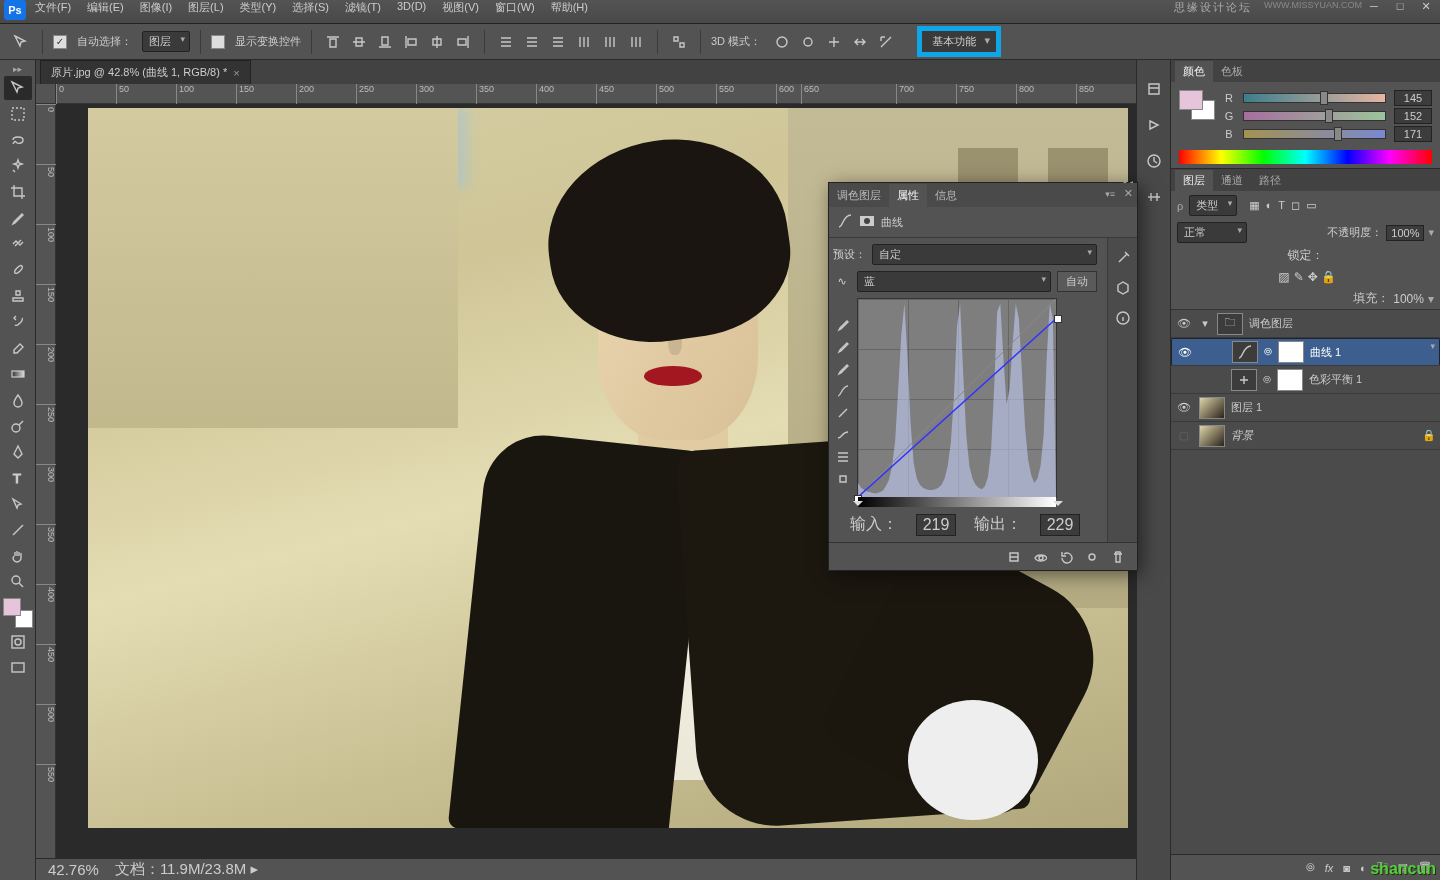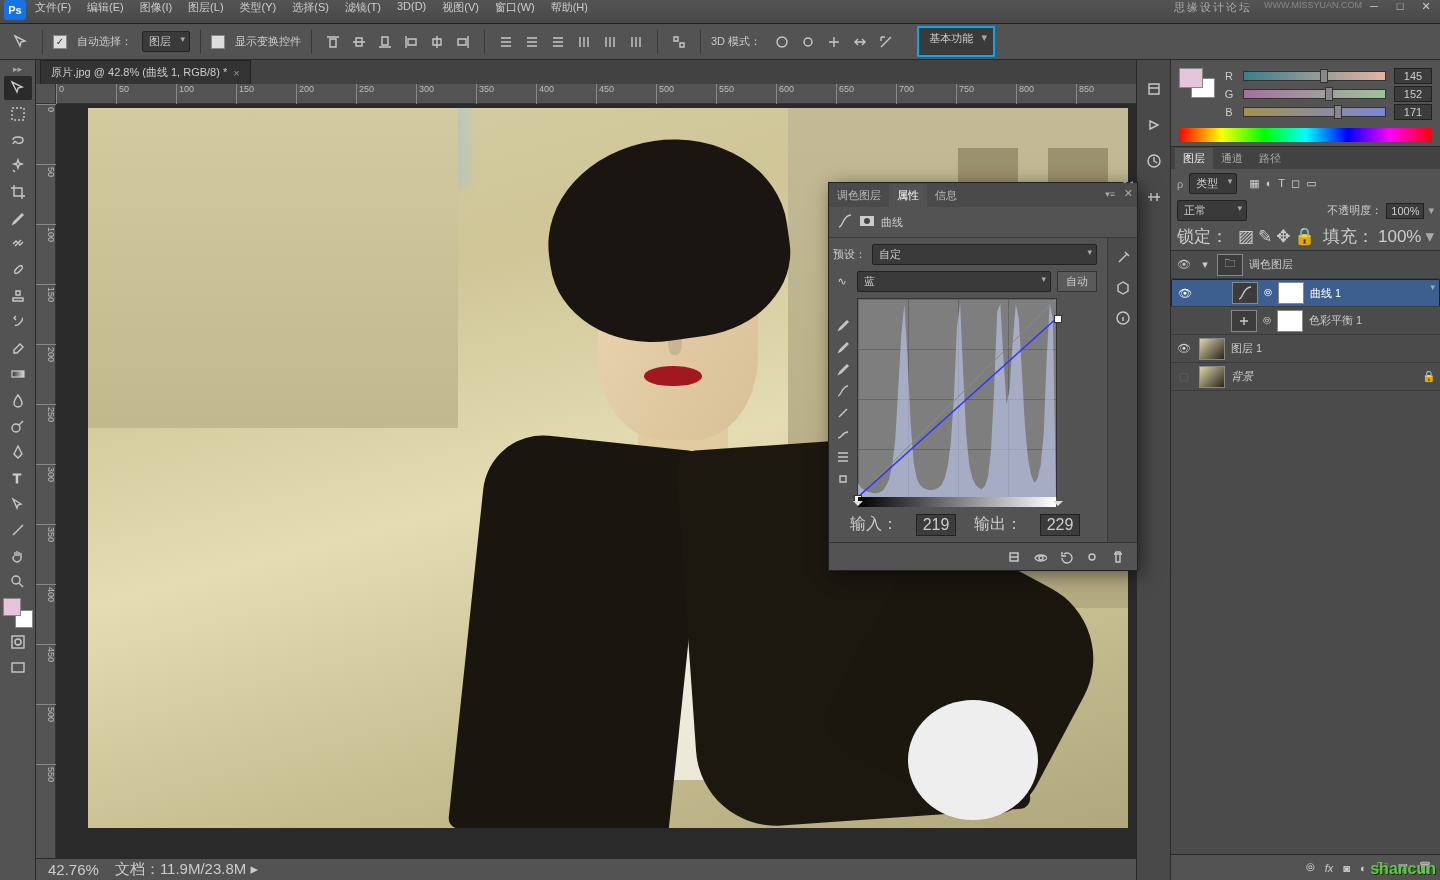--- a/index.html
+++ b/index.html
@@ -14,21 +14,21 @@
 .menubar .win-btns span { width:20px; text-align:center; cursor:pointer; }
 
 
 .optbar { height:36px; background:#535353; border-bottom:1px solid #2a2a2a; display:flex; align-items:center; padding:0 10px; gap:10px; }
 .optbar .sep { width:1px; height:24px; background:#3a3a3a; }
 .cb { width:14px; height:14px; background:#ddd; border:1px solid #888; display:inline-block; vertical-align:middle; text-align:center; line-height:12px; color:#333; font-size:10px; }
 .sel { background:#3a3a3a; border:1px solid #222; padding:2px 18px 2px 6px; position:relative; border-radius:2px; }
 .sel:after { content:"▾"; position:absolute; right:4px; top:2px; color:#aaa; font-size:9px; }
 .icobtn { width:22px; height:22px; display:flex; align-items:center; justify-content:center; border:1px solid transparent; }
 .icobtn svg { stroke:#999; fill:none; }
-.workspace-sel { background:#3a3a3a; border:2px solid #0ea5e9; padding:3px 20px 9px 10px; position:relative; }
+.workspace-sel { background:#3a3a3a; border:5px solid #0ea5e9; padding:3px 20px 3px 10px; position:relative; }
 .workspace-sel:after { content:"▾"; position:absolute; right:6px; top:3px; color:#aaa; }
 
 
 .main { display:flex; height:calc(880px - 60px); }
 
 
 .tools { width:36px; background:#535353; border-right:1px solid #2a2a2a; display:flex; flex-direction:column; align-items:center; padding-top:4px; gap:2px; }
 .tools .tool { width:28px; height:24px; display:flex; align-items:center; justify-content:center; border-radius:2px; position:relative; cursor:pointer; }
 .tools .tool.active { background:#2a2a2a; }
 .tools .tool svg { stroke:#ccc; fill:none; stroke-width:1.2; }
@@ -140,21 +140,21 @@
 .hue { height:14px; margin-top:6px; background:linear-gradient(90deg,red,yellow,lime,cyan,blue,magenta,red); }
 
 .layers-panel { flex:1; display:flex; flex-direction:column; border-top:1px solid #2a2a2a; }
 .lay-row1 { display:flex; align-items:center; gap:6px; padding:4px 6px; }
 .lay-row1 .sel { font-size:11px; }
 .lay-row1 .ficons { display:flex; gap:6px; margin-left:6px; }
 .lay-row2 { display:flex; gap:6px; padding:2px 6px; }
 .lay-row2 .sel { font-size:11px; width:70px; }
 .lay-row2 .r { margin-left:auto; display:flex; align-items:center; gap:4px; font-size:11px; }
 .lay-row2 .val { background:#3c3c3c; border:1px solid #222; padding:1px 4px; }
-.lay-row3 { display:flex; align-items:center; gap:6px; padding:2px 6px; font-size:17px; border-bottom:1px solid #333; }
+.lay-row3 { display:flex; align-items:center; gap:6px; padding:2px 6px; font-size:12px; border-bottom:1px solid #333;flex-direction:column; }
 .lay-row3 .locks { display:flex; gap:4px; margin-left:4px; }
 .lay-row3 .r { margin-left:auto; display:flex; align-items:center; gap:4px; }
 
 .layer-list { flex:1; overflow:auto; background:#4b4b4b; }
 .layer { display:flex; align-items:center; height:28px; border-bottom:1px solid #3a3a3a; padding:0 4px; gap:6px; font-size:11px; }
 .layer.sel { background:#3d5f8f; color:#fff; }
 .layer .vis { width:18px; text-align:center; }
 .layer .thumb { width:26px; height:22px; background:#666; border:1px solid #888; position:relative; }
 .layer .thumb.adj { background:#3c3c3c; display:flex; align-items:center; justify-content:center; }
 .layer .mask { width:26px; height:22px; background:#fff; border:1px solid #888; }
@@ -468,21 +468,21 @@
           <div class="tick" style="left: 180px;">150</div>
           <div class="tick" style="left: 240px;">200</div>
           <div class="tick" style="left: 300px;">250</div>
           <div class="tick" style="left: 360px;">300</div>
           <div class="tick" style="left: 420px;">350</div>
           <div class="tick" style="left: 480px;">400</div>
           <div class="tick" style="left: 540px;">450</div>
           <div class="tick" style="left: 600px;">500</div>
           <div class="tick" style="left: 660px;">550</div>
           <div class="tick" style="left: 720px;">600</div>
-          <div class="tick" style="left: 780px;">650</div>
+          <div class="tick" style="left: 745px;">650</div>
           <div class="tick" style="left: 840px;">700</div>
           <div class="tick" style="left: 900px;">750</div>
           <div class="tick" style="left: 960px;">800</div>
           <div class="tick" style="left: 1020px;">850</div>
         </div>
     <div class="ruler-v" id="ruler-v">
           <div class="tick" style="top: 0px;">0</div>
           <div class="tick" style="top: 60px;">50</div>
           <div class="tick" style="top: 120px;">100</div>
           <div class="tick" style="top: 180px;">150</div>
@@ -709,20 +709,24 @@
         </div>
   <div class="di">
           <svg width="18" height="18">
             <path class="ic" d="M3 9h12M6 5v8M12 5v8"></path>
           </svg>
         </div>
 </div>
 
 <div class="panels">
 
+  <div class="panel-tabs">
+    <div class="ptab">颜色</div>
+    <div class="ptab inactive">色板</div>
+  </div>
   <div class="color-panel">
     <div class="swatch">
             <div class="cbg"></div>
             <div class="cfg"></div>
           </div>
     <div class="sliders">
       <div class="slider-row">
         <span class="lab">R</span>
         <div class="track trR">
                 <div class="knob" style="left:57%"></div>

